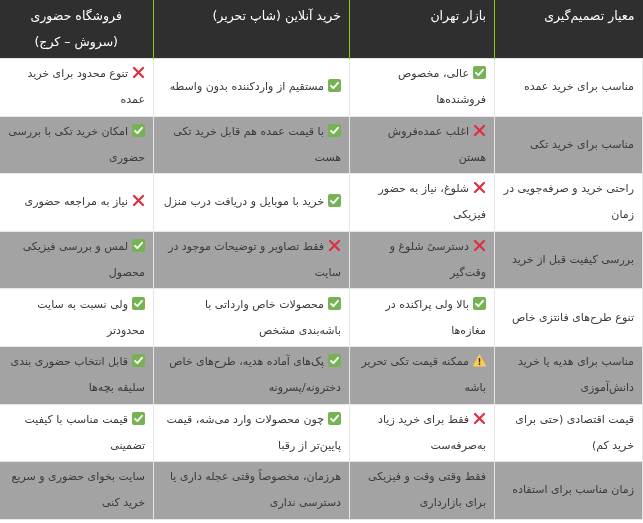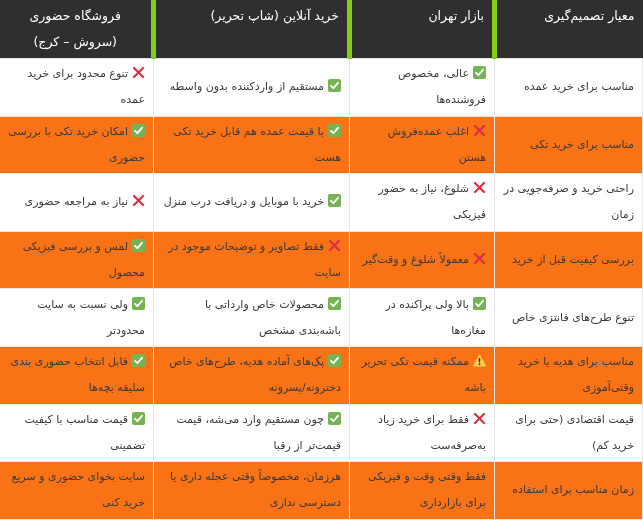--- a/index.html
+++ b/index.html
@@ -32,35 +32,35 @@
       background: #2f2f2f;
       color: #ffffff;
       font-weight: normal;
       font-size: 12.5px;
       line-height: 26px;
       text-align: right;
       vertical-align: top;
       padding: 3px 8px 3px 8px;
       height: 52px;
       box-sizing: border-box;
-      border-left: 5px solid #84cc16;
+      border-left: 1px solid #84cc16;
     }
     thead th:last-child { border-left: none; text-align: center; }
     tbody td {
       font-size: 11px;
       line-height: 26px;
       text-align: right;
       vertical-align: middle;
       padding: 2px 8px 2px 8px;
       height: 57.6px;
       box-sizing: border-box;
       border: 1px solid #e6e6e6;
     }
     tbody tr.odd td { background: #ffffff; }
-    tbody tr.even td { background: #f97316; }
+    tbody tr.even td { background: #a3a3a3; }
     .icon {
       display: inline-block;
       width: 13px;
       height: 13px;
       vertical-align: -2px;
       margin-left: 4px;
     }
     .icon svg { display: block; width: 13px; height: 13px; }
   </style>
 </head>
@@ -124,21 +124,21 @@
               </svg></span><span>خرید با موبایل و دریافت درب منزل</span></td>
     <td><span class="icon"><svg viewBox="0 0 13 13">
                 <path d="M2 2 L11 11 M11 2 L2 11" stroke="#dd2e44" stroke-width="2.2" stroke-linecap="round"></path>
               </svg></span><span>نیاز به مراجعه حضوری</span></td>
   </tr>
 
   <tr class="even">
     <td><span>بررسی کیفیت قبل از خرید</span></td>
     <td><span class="icon"><svg viewBox="0 0 13 13">
                 <path d="M2 2 L11 11 M11 2 L2 11" stroke="#dd2e44" stroke-width="2.2" stroke-linecap="round"></path>
-              </svg></span><span>معمولاً شلوغ و وقت‌گیر</span></td>
+              </svg></span><span>دسترسیً شلوغ و وقت‌گیر</span></td>
     <td><span class="icon"><svg viewBox="0 0 13 13">
                 <path d="M2 2 L11 11 M11 2 L2 11" stroke="#dd2e44" stroke-width="2.2" stroke-linecap="round"></path>
               </svg></span><span>فقط تصاویر و توضیحات موجود در سایت</span></td>
     <td><span class="icon"><svg viewBox="0 0 13 13">
                 <rect x="0" y="0" width="13" height="13" rx="2" fill="#77b255"></rect>
                 <path d="M3 6.8 L5.4 9.2 L10 3.8" stroke="#fff" stroke-width="1.8" fill="none" stroke-linecap="round" stroke-linejoin="round"></path>
               </svg></span><span>لمس و بررسی فیزیکی محصول</span></td>
   </tr>
 
   <tr class="odd">
@@ -151,21 +151,21 @@
                 <rect x="0" y="0" width="13" height="13" rx="2" fill="#77b255"></rect>
                 <path d="M3 6.8 L5.4 9.2 L10 3.8" stroke="#fff" stroke-width="1.8" fill="none" stroke-linecap="round" stroke-linejoin="round"></path>
               </svg></span><span>محصولات خاص وارداتی با باشه‌بندی مشخص</span></td>
     <td><span class="icon"><svg viewBox="0 0 13 13">
                 <rect x="0" y="0" width="13" height="13" rx="2" fill="#77b255"></rect>
                 <path d="M3 6.8 L5.4 9.2 L10 3.8" stroke="#fff" stroke-width="1.8" fill="none" stroke-linecap="round" stroke-linejoin="round"></path>
               </svg></span><span>ولی نسبت به سایت محدودتر</span></td>
   </tr>
 
   <tr class="even">
-    <td><span>مناسب برای هدیه یا خرید وقتی‌آموزی</span></td>
+    <td><span>مناسب برای هدیه یا خرید دانش‌آموزی</span></td>
     <td><span class="icon"><svg viewBox="0 0 13 13">
                 <path d="M6.5 0.8 L12.6 12 L0.4 12 Z" fill="#ffcc4d" stroke="#ffcc4d" stroke-linejoin="round"></path>
                 <rect x="5.8" y="4" width="1.4" height="4.6" rx="0.6" fill="#2b2b2b"></rect>
                 <circle cx="6.5" cy="10.2" r="0.85" fill="#2b2b2b"></circle>
               </svg></span><span>ممکنه قیمت تکی تحریر باشه</span></td>
     <td><span class="icon"><svg viewBox="0 0 13 13">
                 <rect x="0" y="0" width="13" height="13" rx="2" fill="#77b255"></rect>
                 <path d="M3 6.8 L5.4 9.2 L10 3.8" stroke="#fff" stroke-width="1.8" fill="none" stroke-linecap="round" stroke-linejoin="round"></path>
               </svg></span><span>پک‌های آماده هدیه، طرح‌های خاص دخترونه/پسرونه</span></td>
     <td><span class="icon"><svg viewBox="0 0 13 13">
@@ -175,21 +175,21 @@
   </tr>
 
   <tr class="odd">
     <td><span>قیمت اقتصادی (حتی برای خرید کم)</span></td>
     <td><span class="icon"><svg viewBox="0 0 13 13">
                 <path d="M2 2 L11 11 M11 2 L2 11" stroke="#dd2e44" stroke-width="2.2" stroke-linecap="round"></path>
               </svg></span><span>فقط برای خرید زیاد به‌صرفه‌ست</span></td>
     <td><span class="icon"><svg viewBox="0 0 13 13">
                 <rect x="0" y="0" width="13" height="13" rx="2" fill="#77b255"></rect>
                 <path d="M3 6.8 L5.4 9.2 L10 3.8" stroke="#fff" stroke-width="1.8" fill="none" stroke-linecap="round" stroke-linejoin="round"></path>
-              </svg></span><span>چون مستقیم وارد می‌شه، قیمت قیمت‌تر از رقبا</span></td>
+              </svg></span><span>چون محصولات وارد می‌شه، قیمت پایین‌تر از رقبا</span></td>
     <td><span class="icon"><svg viewBox="0 0 13 13">
                 <rect x="0" y="0" width="13" height="13" rx="2" fill="#77b255"></rect>
                 <path d="M3 6.8 L5.4 9.2 L10 3.8" stroke="#fff" stroke-width="1.8" fill="none" stroke-linecap="round" stroke-linejoin="round"></path>
               </svg></span><span>قیمت مناسب با کیفیت تضمینی</span></td>
   </tr>
 
   <tr class="even">
     <td><span>زمان مناسب برای استفاده</span></td>
     <td><span>فقط وقتی وقت و فیزیکی برای بازارداری</span></td>
     <td><span>هرزمان، مخصوصاً وقتی عجله داری یا دسترسی نداری</span></td>

